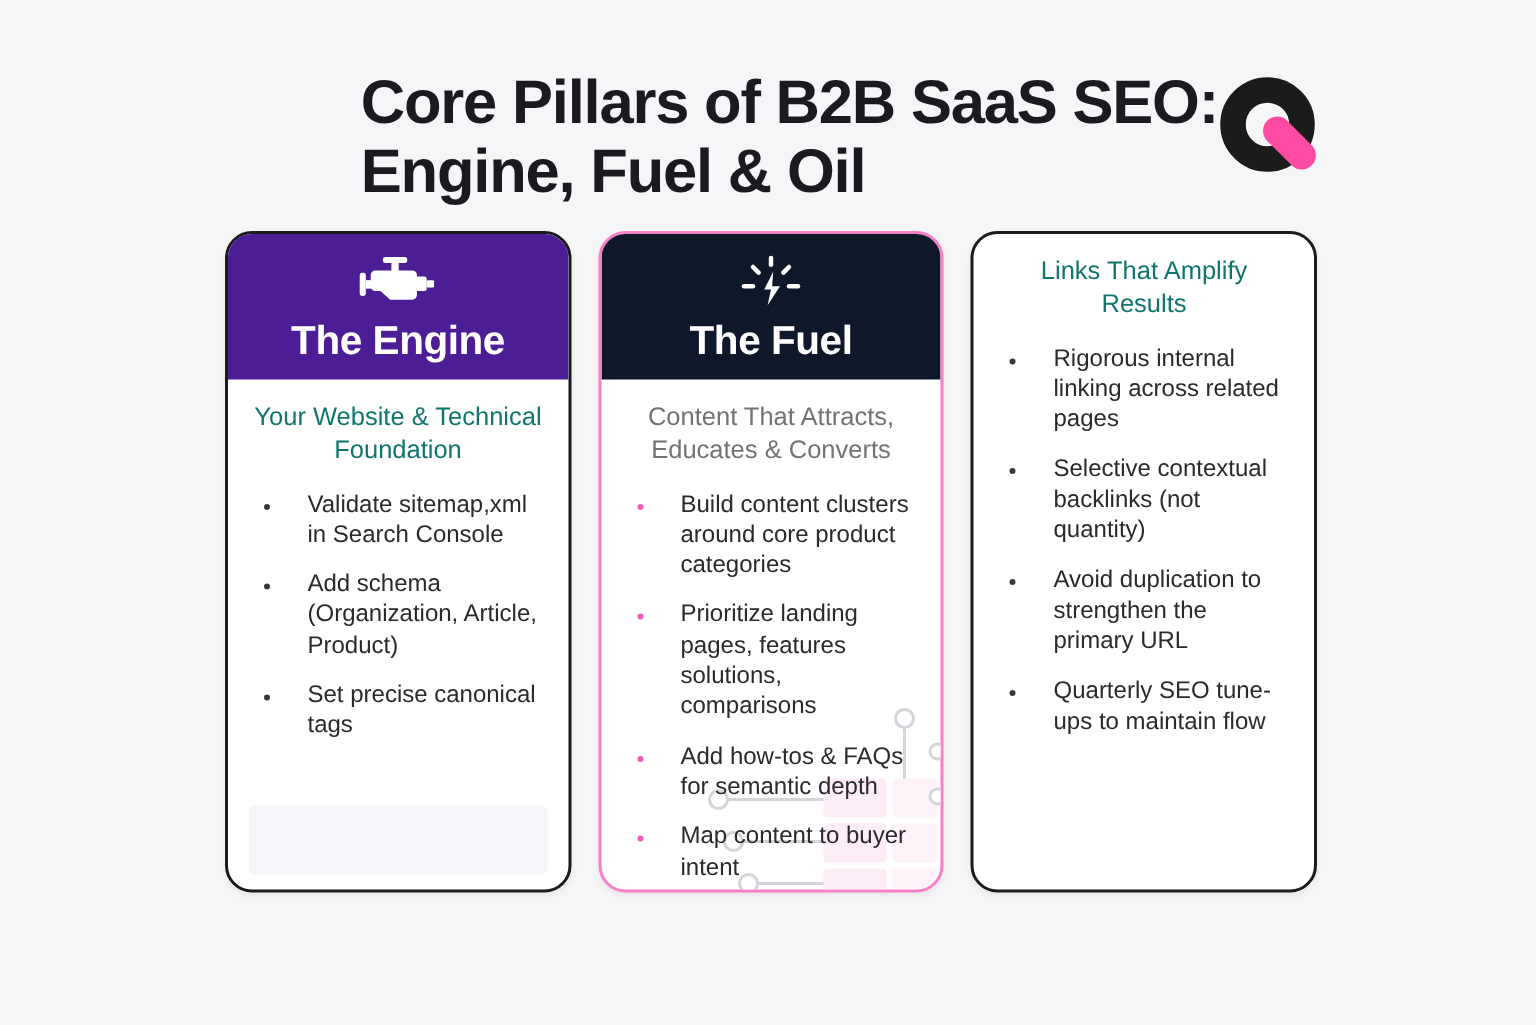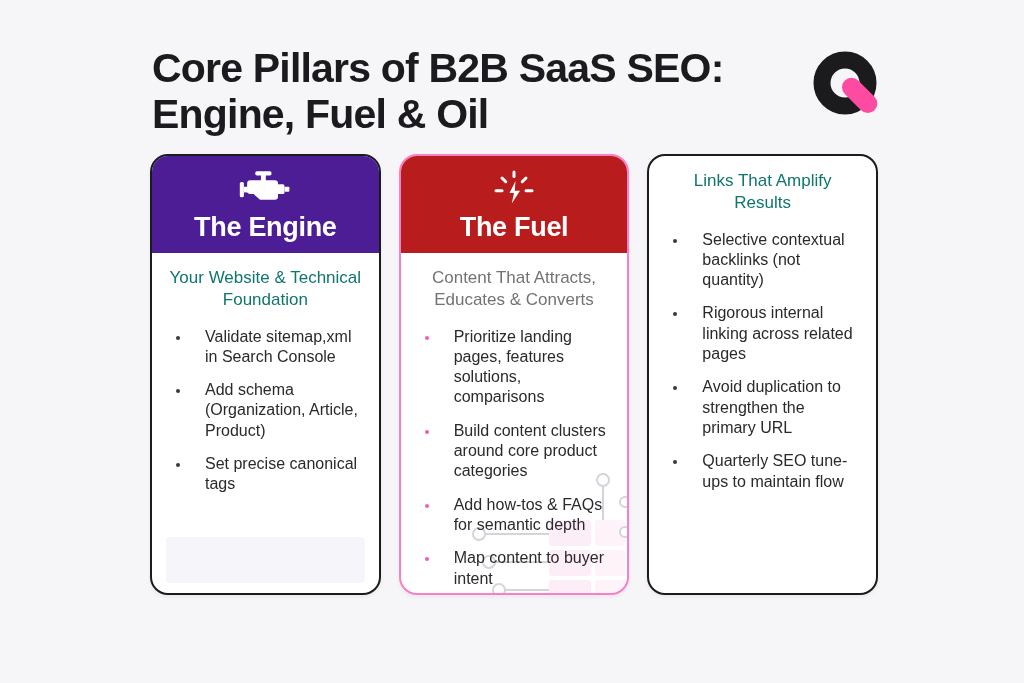--- a/index.html
+++ b/index.html
@@ -8,21 +8,21 @@
     background:#f6f6f8;
     font-family:"Liberation Sans", sans-serif;
     color:#1d1d21;
     position:relative;
     overflow:hidden;
   }
 
   
   .top {
     position:absolute; left:152px; top:46px; width:730px;
-    display:flex; justify-content:space-between; align-items:flex-start;
+    display:flex; justify-content:flex-end; align-items:flex-start;
   }
   .title {
     font-size:41px; line-height:1.12; font-weight:bold;
     letter-spacing:-0.8px; color:#1b1b1f;
   }
   .logo { width:70px; height:72px; position:relative; margin-top:4px; flex:none; }
 
   
   .cards {
     position:absolute; left:150px; top:154px; width:728px; height:441px;
@@ -33,21 +33,21 @@
     display:flex; flex-direction:column; position:relative;
     border:2px solid #1b1b1e;
     box-shadow:0 2px 4px rgba(0,0,0,0.06);
   }
   .card.pink { border-color:#f87fc8; }
   .card-head {
     height:97px; background:#4c1d95; color:#ffffff;
     display:flex; flex-direction:column; align-items:center; justify-content:flex-end;
     padding-bottom:10px; flex:none;
   }
-  .card.pink .card-head { background:#b91c1c; }
+  .card.pink .card-head { background:#0f172a; }
   .card-head .icon { height:44px; display:flex; align-items:center; justify-content:center; }
   .card-title { font-size:27px; font-weight:bold; letter-spacing:-0.3px; }
 
   .card-body { flex:1; position:relative; padding:14px 16px 12px 16px; }
   .subtitle {
     text-align:center; font-size:17px; line-height:1.28; color:#0f766e;
     margin:0 auto 16px auto; max-width:200px; font-weight:500;
   }
   .card.pink .subtitle { color:#737373; }
 
@@ -137,25 +137,25 @@
           <line x1="48" y1="27" x2="56" y2="27"></line>
         </svg>
       </span>
       <div class="card-title">The Fuel</div>
     </div>
     <div class="card-body">
       <div class="subtitle">Content That Attracts, Educates &amp; Converts</div>
       <ul class="bullets">
         <li>
             <span class="dot"></span>
+            <span>Build content clusters around core product categories</span>
+          </li>
+        <li>
+            <span class="dot"></span>
             <span>Prioritize landing pages, features solutions, comparisons</span>
-          </li>
-        <li>
-            <span class="dot"></span>
-            <span>Build content clusters around core product categories</span>
           </li>
         <li>
             <span class="dot"></span>
             <span>Add how-tos &amp; FAQs for semantic depth</span>
           </li>
         <li>
             <span class="dot"></span>
             <span>Map content to buyer intent</span>
           </li>
       </ul>
@@ -185,28 +185,28 @@
       </span>
     </div>
   </div>
 
   <div class="card">
     <div class="card-body">
       <div class="subtitle">Links That Amplify Results</div>
       <ul class="bullets">
         <li>
             <span class="dot"></span>
+            <span>Rigorous internal linking across related pages</span>
+          </li>
+        <li>
+            <span class="dot"></span>
             <span>Selective contextual backlinks (not quantity)</span>
           </li>
         <li>
             <span class="dot"></span>
-            <span>Rigorous internal linking across related pages</span>
-          </li>
-        <li>
-            <span class="dot"></span>
             <span>Avoid duplication to strengthen the primary URL</span>
           </li>
         <li>
             <span class="dot"></span>
             <span>Quarterly SEO tune-ups to maintain flow</span>
           </li>
       </ul>
     </div>
   </div>
 

